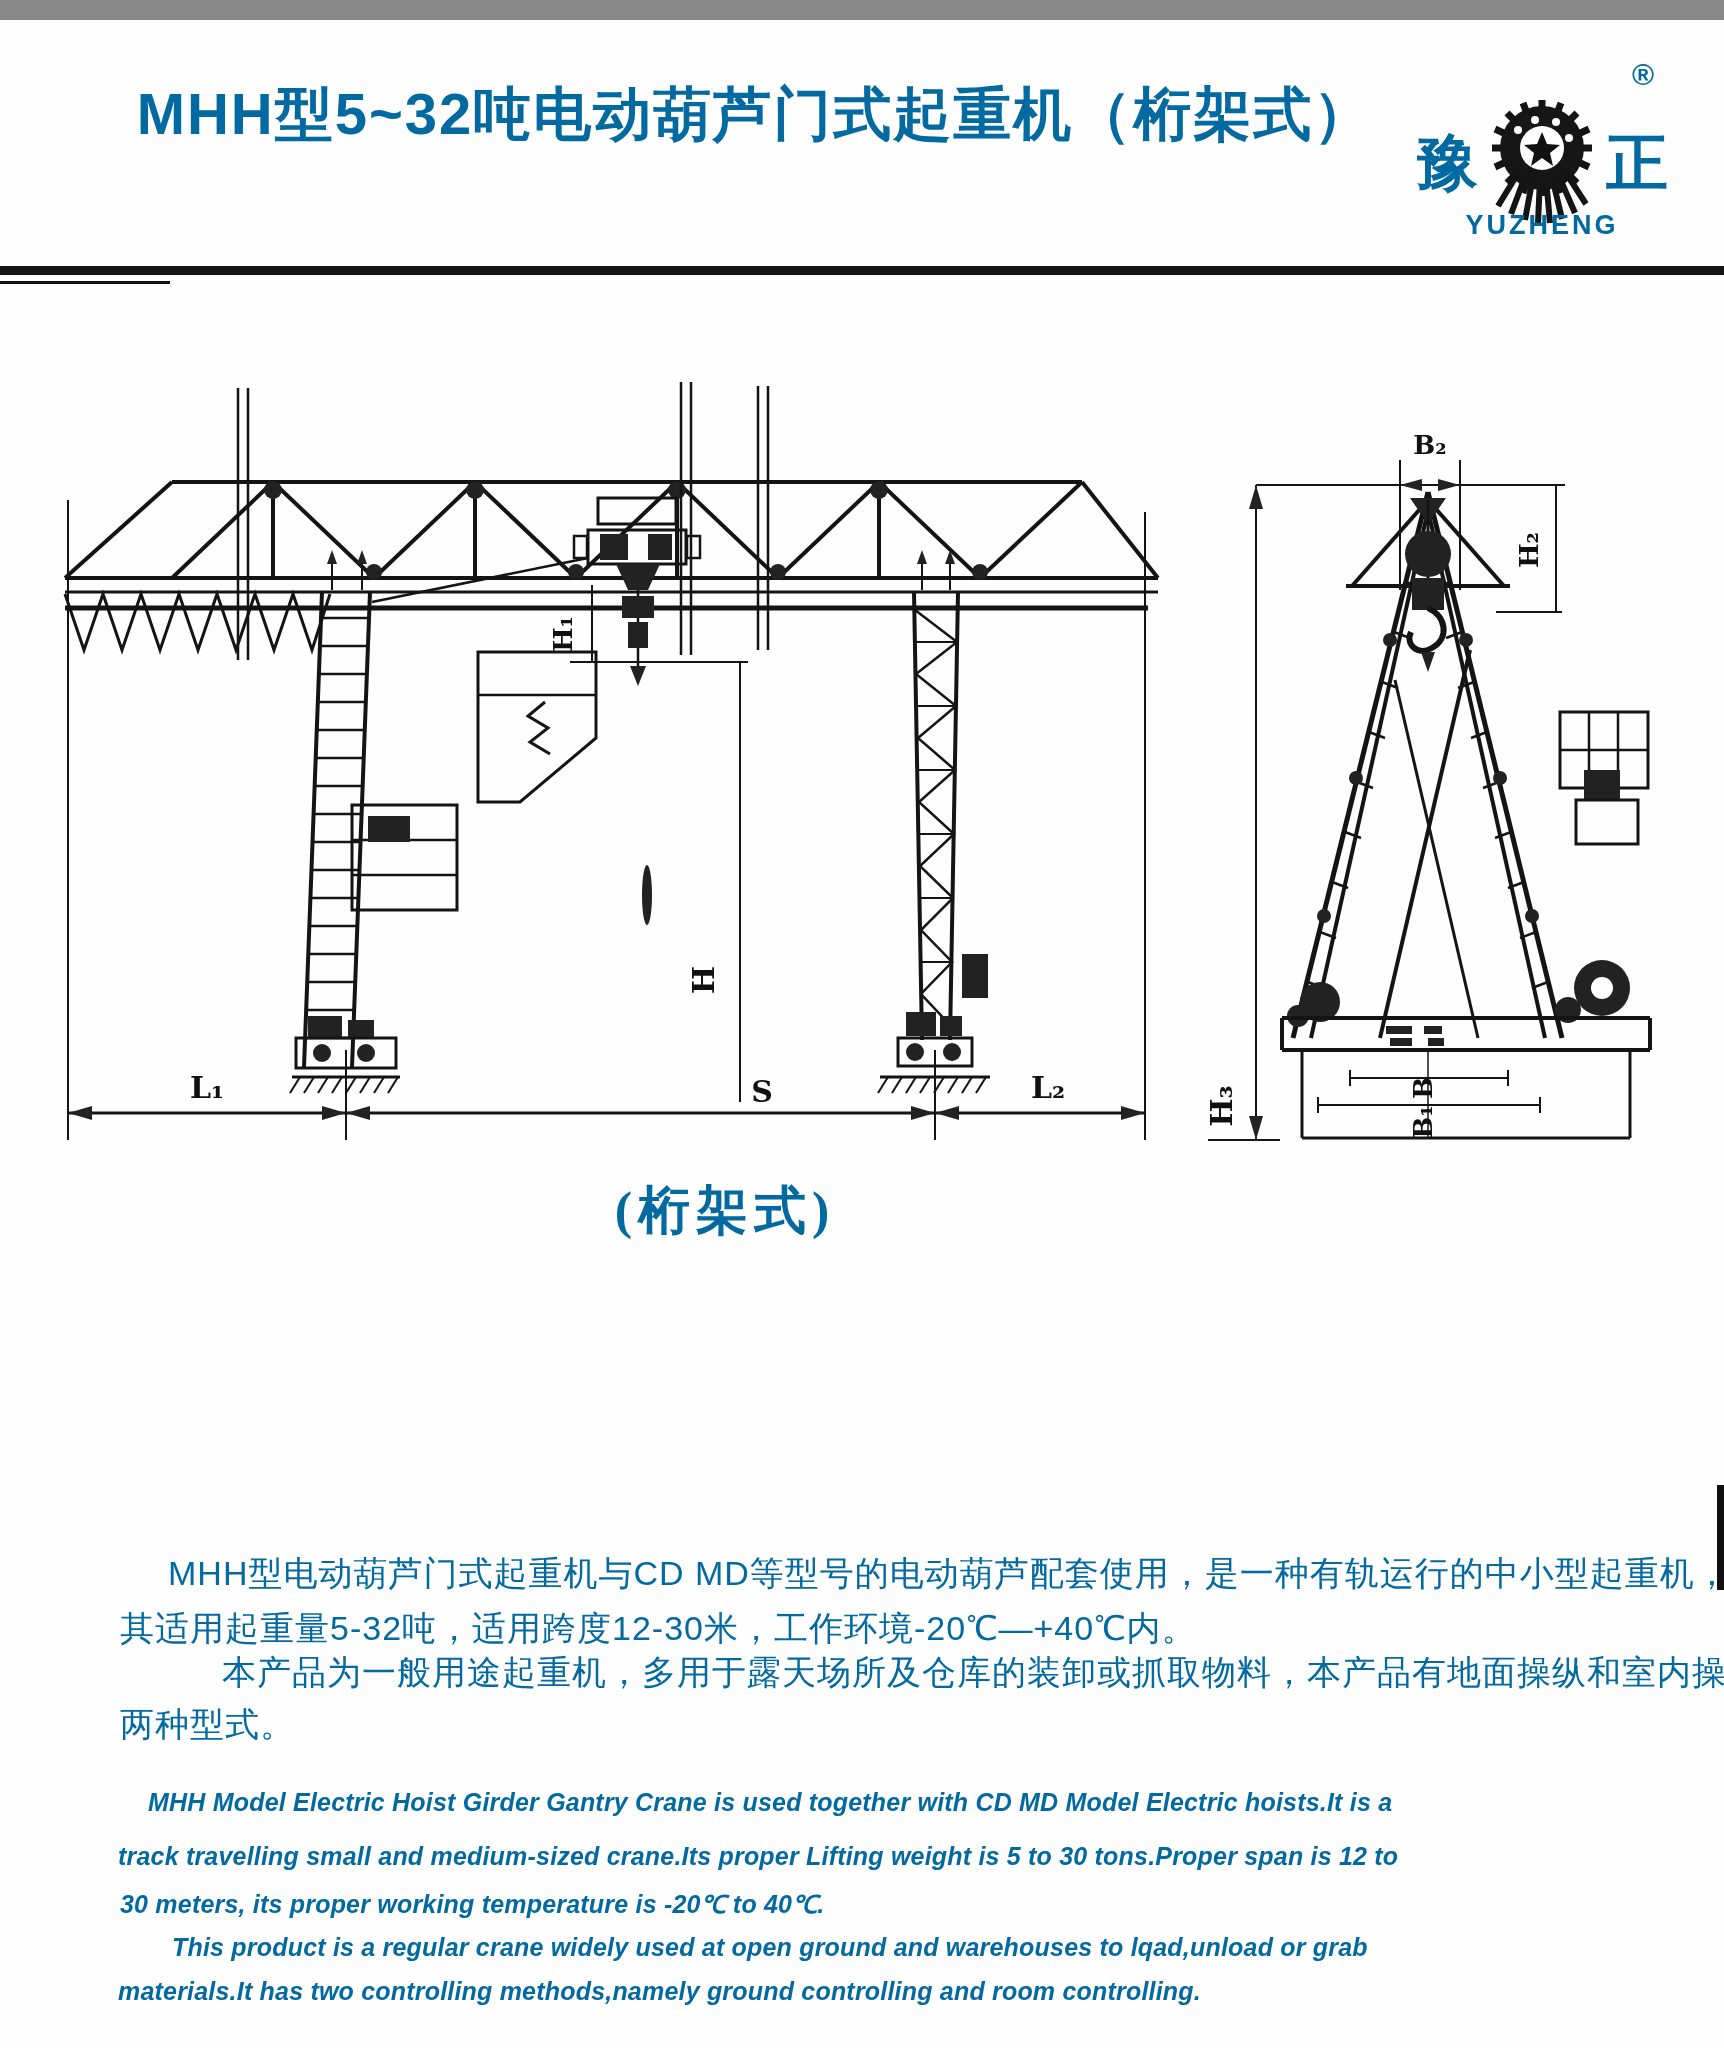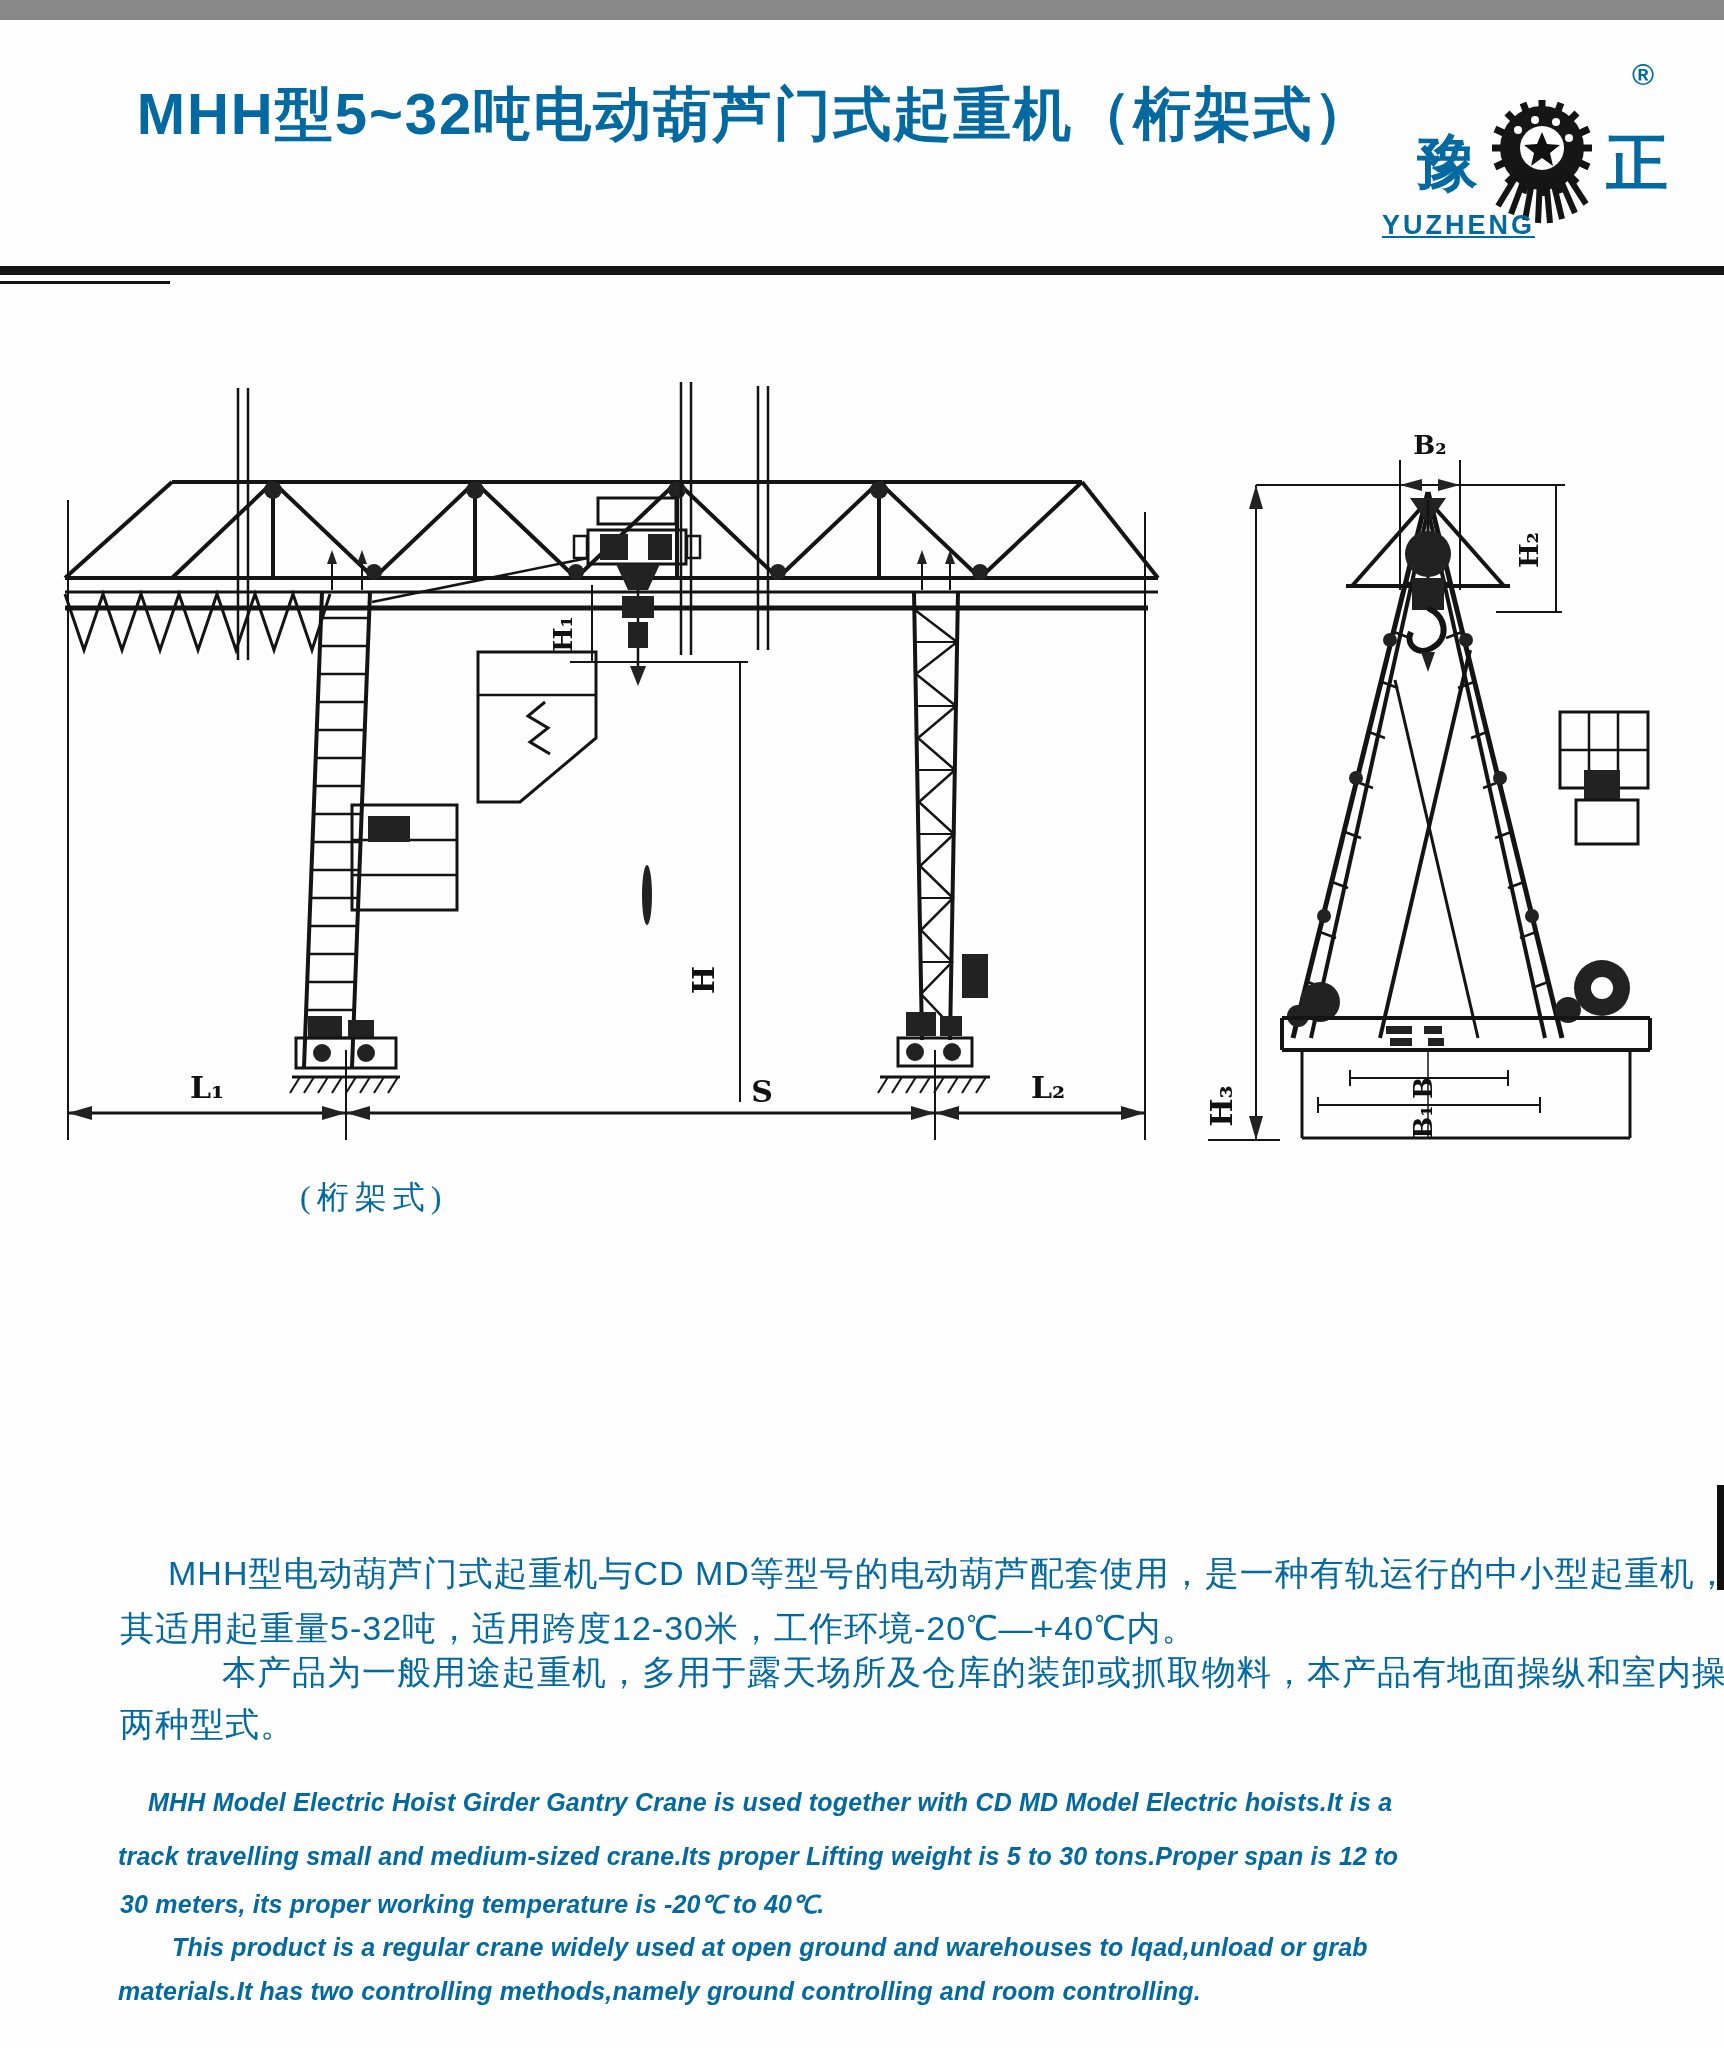--- a/index.html
+++ b/index.html
@@ -8,28 +8,28 @@
   .abs{position:absolute;}
   
   #title-zh{left:110px;top:56px;width:1290px;text-align:center;font-size:58px;font-weight:bold;
             letter-spacing:2px;white-space:nowrap;}
   #title-en{left:110px;top:150px;width:1290px;text-align:center;font-size:38px;font-weight:bold;
             white-space:nowrap;}
   #logo{right:22px;top:40px;width:320px;height:200px;}
   #logo .row{position:absolute;top:28px;left:0;width:100%;display:flex;align-items:center;justify-content:center;gap:2px;}
   .logo-char{font-size:62px;font-weight:bold;line-height:1;}
   #reg-mark{position:absolute;top:-2px;right:48px;font-size:30px;font-weight:bold;}
-  #logo-name{position:absolute;top:150px;left:0;width:100%;text-align:left;font-size:27px;
-             font-weight:bold;letter-spacing:3px;text-decoration:underline;}
+  #logo-name{position:absolute;top:150px;left:0;width:100%;text-align:center;font-size:27px;
+             font-weight:bold;letter-spacing:3px;}
   #divider{left:0;top:246px;width:1724px;height:9px;background:#141414;}
   #divider-thin{left:0;top:261px;width:170px;height:3px;background:#141414;}
   #edge-mark{right:0;top:1465px;width:7px;height:105px;background:#101010;}
   
   #drawing-svg{left:0;top:330px;}
-  #caption{left:300px;top:1156px;width:850px;text-align:left;font-size:32px;font-weight:normal;
+  #caption{left:300px;top:1156px;width:850px;text-align:center;font-size:52px;font-weight:bold;
            font-family:"Liberation Serif",serif;letter-spacing:6px;}
   
   #intro-heading{left:133px;top:1481px;font-size:37px;font-weight:bold;letter-spacing:1px;}
   .zh-line{font-size:34px;letter-spacing:1px;white-space:nowrap;}
   .en-line{font-size:25px;font-weight:bold;white-space:nowrap;letter-spacing:0.2px;font-style:italic;}
   #zh1a{left:168px;top:1531px;}
   #zh1b{left:120px;top:1586px;}
   #zh2a{left:222px;top:1630px;}
   #zh2b{left:120px;top:1682px;}
   #en1a{left:148px;top:1768px;}

